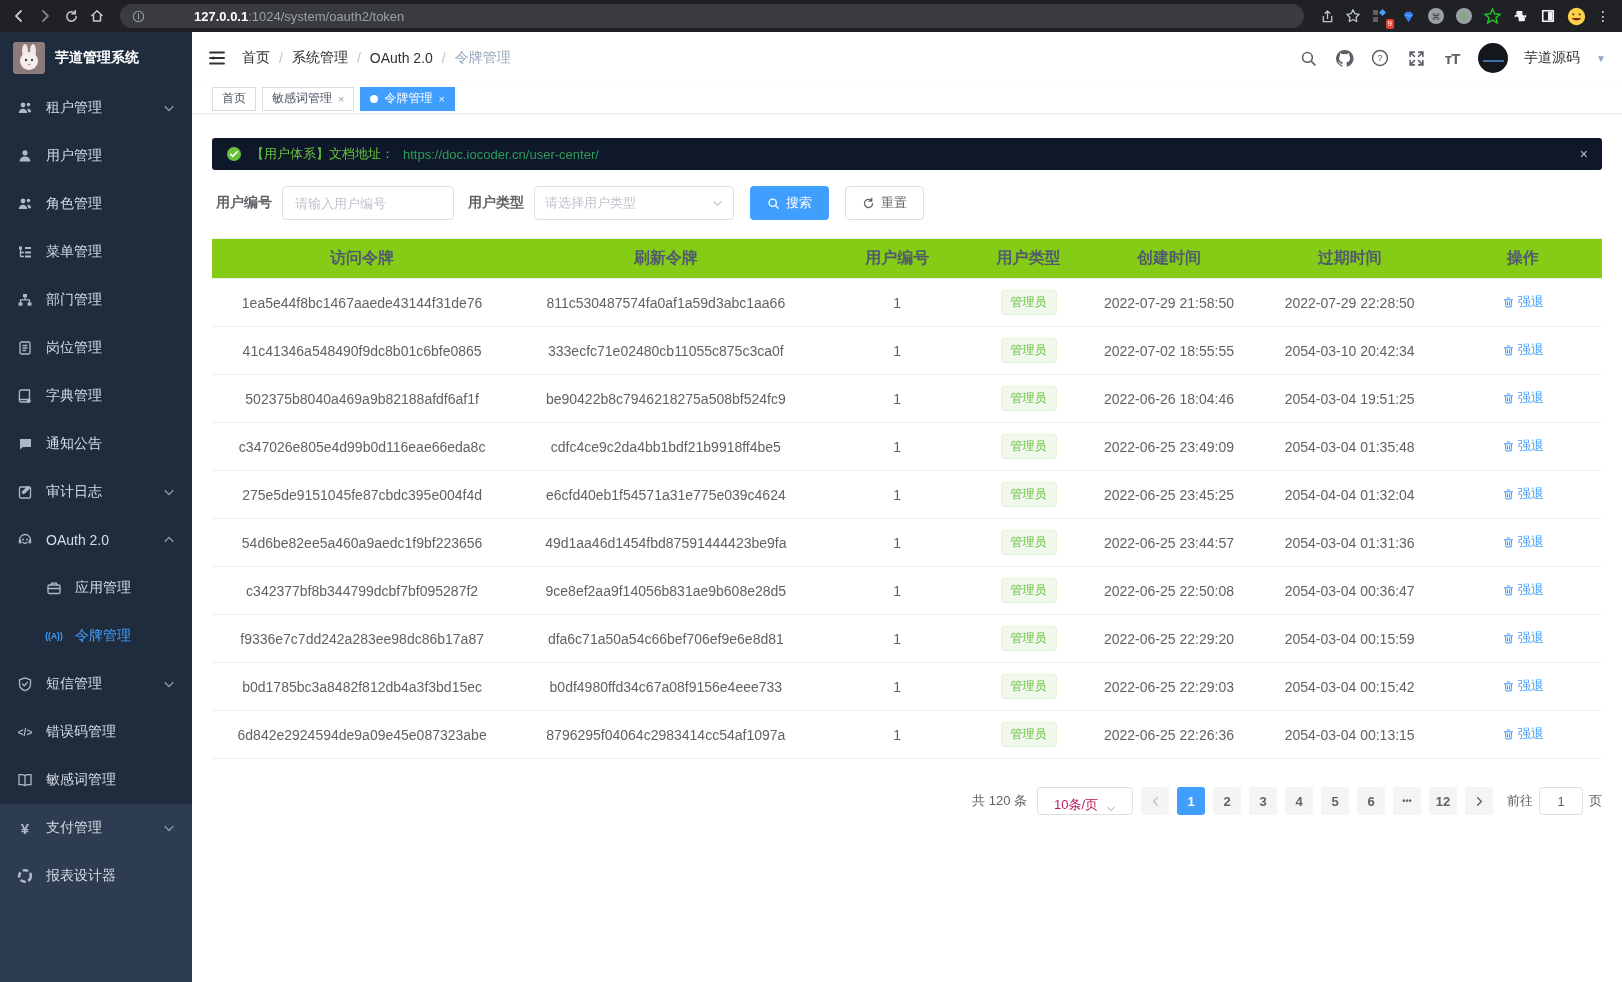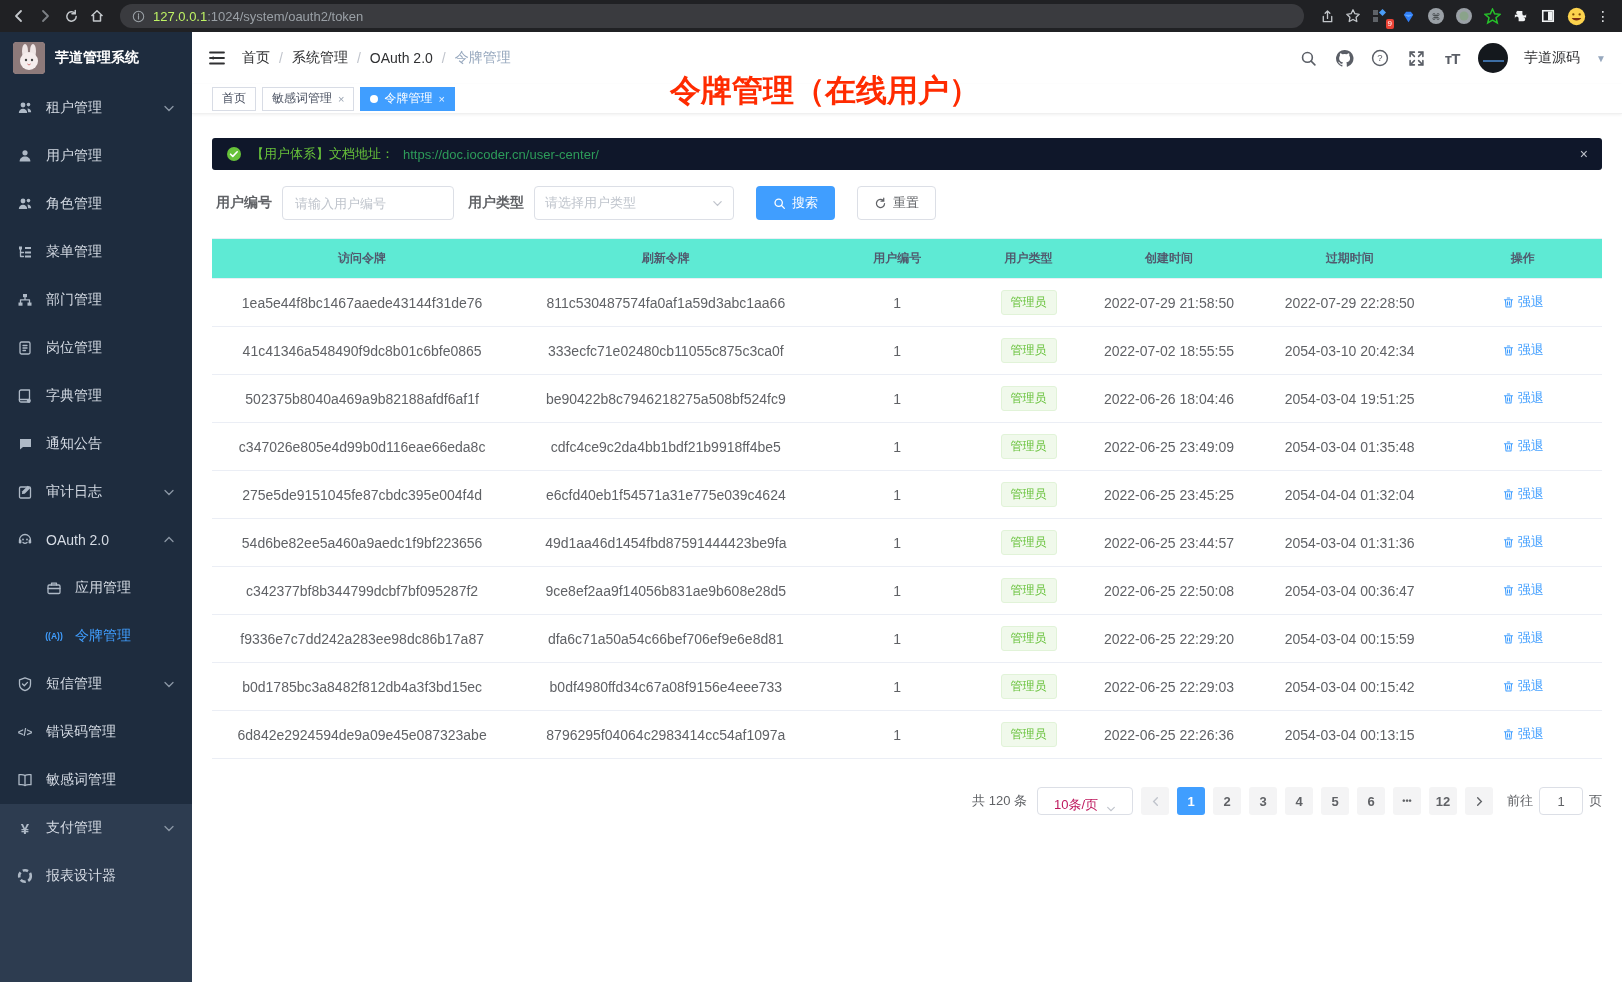--- a/index.html
+++ b/index.html
@@ -8,21 +8,21 @@
   .ic{display:inline-flex;align-items:center;justify-content:center;flex:none;}
   .ic svg{display:block;}
 
   
   .browser-bar{height:32px;background:#202124;display:flex;align-items:center;gap:8px;padding:0 10px;}
   .bicon{width:18px;height:18px;color:#c3c7cb;display:flex;align-items:center;justify-content:center;}
   .bicon.dim{color:#7d8186;}
   .url-pill{flex:1;height:24px;background:#3a3b3f;border-radius:13px;display:flex;align-items:center;gap:8px;padding:0 12px;margin:0 6px;}
   .url-info{color:#9aa0a6;}
   .url-text{font-size:13px;color:#9aa0a6;white-space:nowrap;}
-  .url-text b{color:#bef264;font-weight:400;}
+  .url-text b{color:#ffffff;font-weight:700;margin-left:41px;}
   .ext{width:20px;height:20px;display:flex;align-items:center;justify-content:center;position:relative;}
   .ext-badge{position:absolute;bottom:-3px;right:-4px;background:#e94235;color:#fff;font-size:8px;line-height:10px;padding:0 2px;border-radius:2px;}
   .dot3{color:#e8eaed;font-size:14px;letter-spacing:0;}
 
   
   .app{display:flex;height:950px;}
   .sidebar{width:192px;background:#1e2c3e;display:flex;flex-direction:column;color:#d5dbe4;}
   .logo{height:52px;display:flex;align-items:center;gap:10px;padding:0 13px;}
   .logo-img{width:32px;height:32px;border-radius:4px;overflow:hidden;background:#caa;flex:none;}
   .logo-title{color:#fff;font-weight:700;font-size:14px;white-space:nowrap;}
@@ -73,26 +73,26 @@
   .alert-x{margin-left:auto;color:#c0c4cc;font-size:14px;cursor:pointer;}
 
   .filters{display:flex;align-items:center;gap:10px;margin-bottom:18px;}
   .f-label{font-size:14px;font-weight:700;color:#606266;margin-left:4px;}
   .f-input{width:172px;height:34px;border:1px solid #dcdfe6;border-radius:4px;padding:0 12px;font-size:13px;color:#0369a1;
     font-family:inherit;}
   .f-input::placeholder{color:#bfc4cc;}
   .f-select{width:200px;height:34px;border:1px solid #dcdfe6;border-radius:4px;padding:0 10px;display:flex;align-items:center;
     color:#bfc4cc;font-size:13px;cursor:pointer;}
   .f-select .chev2{margin-left:auto;color:#c0c4cc;}
-  .btn{height:34px;display:inline-flex;align-items:center;gap:6px;padding:0 16px;border-radius:4px;font-size:13px;cursor:pointer;border:1px solid transparent;margin-left:12px;}
+  .btn{height:34px;display:inline-flex;align-items:center;gap:6px;padding:0 16px;border-radius:4px;font-size:13px;cursor:pointer;border:1px solid transparent;margin-left:6px;}
   .btn-primary{background:#409eff;color:#fff;}
   .btn-plain{background:#fff;color:#606266;border-color:#dcdfe6;}
 
   table.grid{width:100%;border-collapse:collapse;table-layout:fixed;}
-  .grid th{background:#5eead4;color:#515a6e;font-size:12px;font-weight:700;height:40px;border-bottom:1px solid #ebeef5;border-top:1px solid #ebeef5;}
+  .grid th{background:#84cc16;color:#515a6e;font-size:16px;font-weight:700;height:40px;border-bottom:1px solid #ebeef5;border-top:1px solid #ebeef5;}
   .grid td{height:48px;text-align:center;font-size:14px;color:#606266;border-bottom:1px solid #ebeef5;white-space:nowrap;overflow:hidden;}
   .tag-admin{display:inline-block;padding:3px 9px;background:#f0f9eb;border:1px solid #e1f3d8;color:#67c23a;font-size:12px;border-radius:3px;}
   .link-danger{color:#409eff;font-size:13px;cursor:pointer;display:inline-flex;align-items:center;gap:3px;}
 
   .pager{display:flex;align-items:center;justify-content:flex-end;gap:8px;margin-top:28px;font-size:13px;color:#606266;}
   .pg-total{margin-right:2px;margin-left:48px;}
   .pg-size{width:96px;height:28px;border:1px solid #dcdfe6;border-radius:4px;display:flex;align-items:flex-end;justify-content:center;gap:8px;color:#be185d;cursor:pointer;}
   .pg-btn{min-width:28px;height:28px;padding:0 4px;border-radius:3px;background:#f4f4f5;color:#606266;display:flex;align-items:center;justify-content:center;font-weight:700;cursor:pointer;}
   .pg-btn.arrow{color:#c0c4cc;font-weight:400;}
   .pg-btn.arrow.next{color:#606266;}
@@ -387,21 +387,20 @@
             <svg width="16" height="16" viewBox="0 0 16 16">
               <circle cx="8" cy="8" r="5.8" fill="none" stroke="currentColor" stroke-width="2.6" stroke-dasharray="5.5 2.6"></circle>
             </svg>
           </span>
           <span class="mi-label">报表设计器</span>
         </div>
       </div>
   </aside>
 
   <div class="main">
-    <div class="overlay-title" style="color: rgb(255, 43, 0);">令牌管理（在线用户）</div>
 
     <div class="topbar">
       <span class="ic hamburger">
           <svg width="20" height="20" viewBox="0 0 20 20">
             <path d="M3 4.5h14M3 10h14M3 15.5h14" stroke="#303133" stroke-width="1.8" stroke-linecap="round"></path>
             <path d="M6.5 8l-2.5 2 2.5 2z" fill="#303133"></path>
           </svg>
         </span>
       <div class="breadcrumb">
           <span class="crumb">首页</span>

